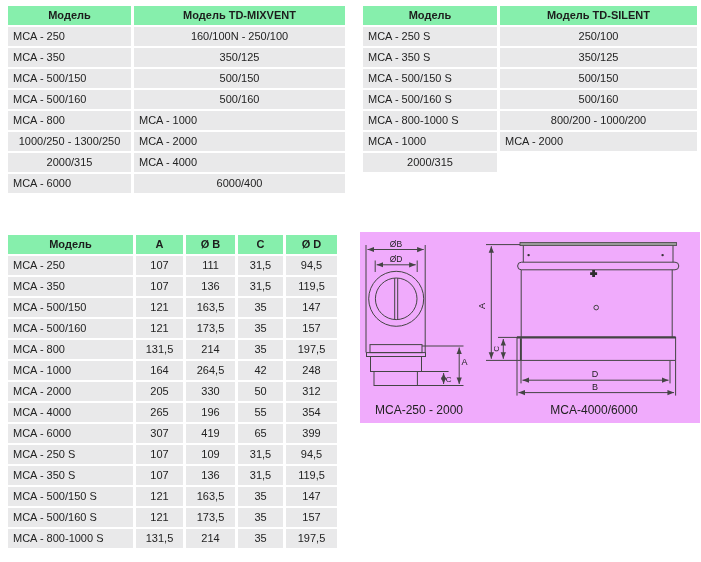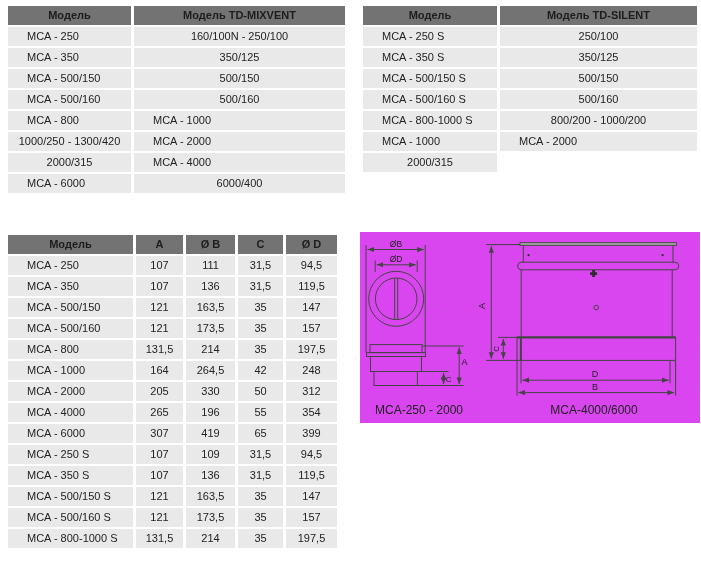--- a/index.html
+++ b/index.html
@@ -6,28 +6,28 @@
   .page{
     position:relative;width:701px;height:562px;background:#ffffff;
     font-family:"Liberation Sans",sans-serif;color:#222;overflow:hidden;
   }
   .grid-table{position:absolute;display:grid;gap:2px 3px;}
   .cell{
     background:#e9e9ea;font-size:11px;line-height:1;
     display:flex;align-items:center;justify-content:center;
     white-space:nowrap;overflow:hidden;color:#232323;
   }
-  .cell.left{justify-content:flex-start;padding-left:19px;}
-  .cell.head{background:#737373;font-weight:bold;font-size:11px;color:#1d1d1d;}
+  .cell.left{justify-content:flex-start;padding-left:5px;}
+  .cell.head{background:#86efac;font-weight:bold;font-size:11px;color:#1d1d1d;}
   #table-mixvent{left:8px;top:6px;width:337px;grid-template-columns:123px 1fr;grid-auto-rows:19px;}
   #table-silent{left:363px;top:6px;width:334px;grid-template-columns:134px 1fr;grid-auto-rows:19px;}
   #table-dim{left:8px;top:235px;width:329px;grid-template-columns:125px 47px 49px 45px 51px;grid-auto-rows:19px;}
   .diagram-panel{
     position:absolute;left:360px;top:232px;width:340px;height:191px;
-    background:#d946ef;
+    background:#f0abfc;
   }
   svg text{font-family:"Liberation Sans",sans-serif;fill:#222;}
 </style>
 </head>
 <body>
 
 <div class="page">
 
   <div id="table-mixvent" class="grid-table">
       <div class="cell head">Модель</div>
@@ -35,21 +35,21 @@
       <div class="cell left">MCA - 250</div>
       <div class="cell">160/100N - 250/100</div>
       <div class="cell left">MCA - 350</div>
       <div class="cell">350/125</div>
       <div class="cell left">MCA - 500/150</div>
       <div class="cell">500/150</div>
       <div class="cell left">MCA - 500/160</div>
       <div class="cell">500/160</div>
       <div class="cell left">MCA - 800</div>
       <div class="cell left">MCA - 1000</div>
-      <div class="cell">1000/250 - 1300/420</div>
+      <div class="cell">1000/250 - 1300/250</div>
       <div class="cell left">MCA - 2000</div>
       <div class="cell">2000/315</div>
       <div class="cell left">MCA - 4000</div>
       <div class="cell left">MCA - 6000</div>
       <div class="cell">6000/400</div>
     </div>
 
   <div id="table-silent" class="grid-table">
       <div class="cell head">Модель</div>
       <div class="cell head">Модель TD-SILENT</div>

